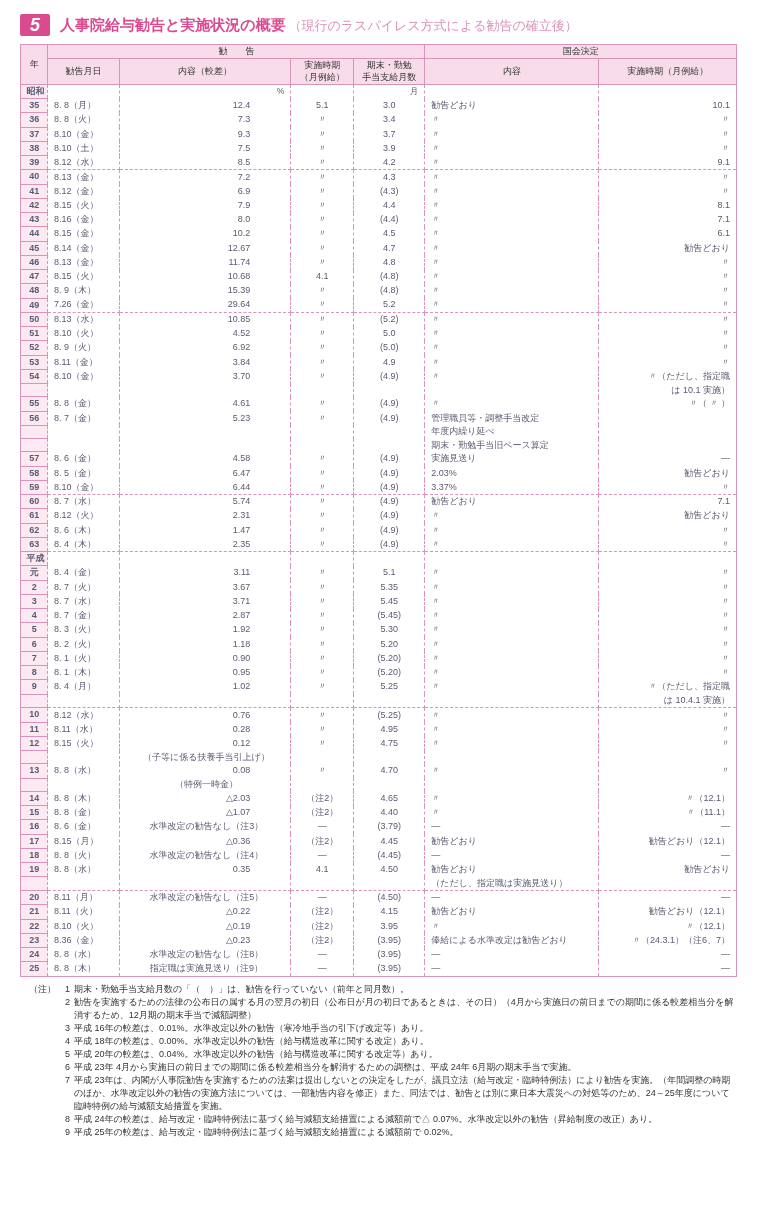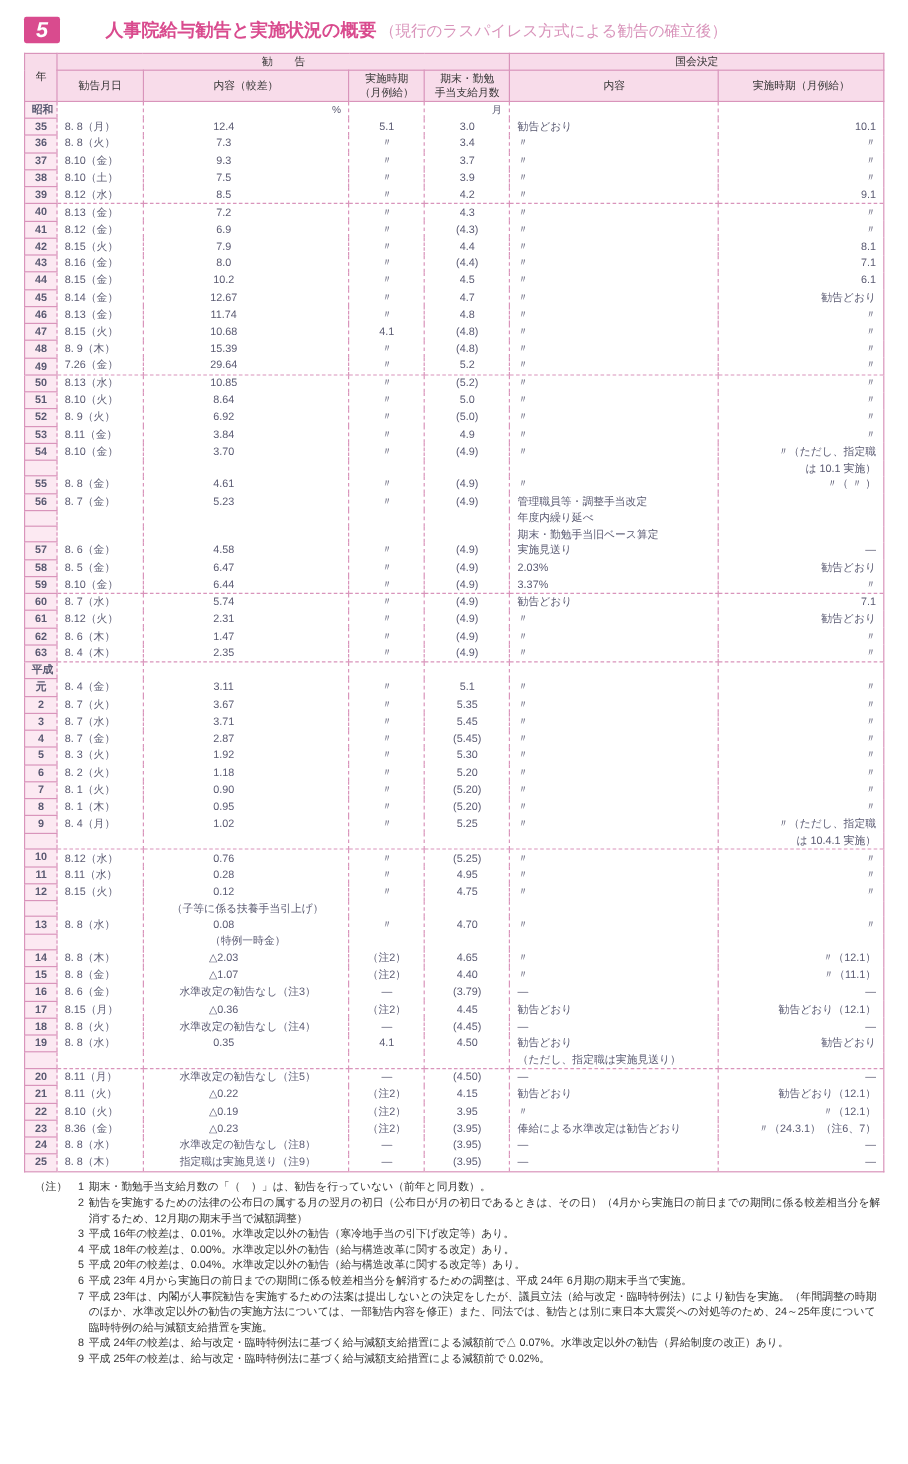--- a/index.html
+++ b/index.html
@@ -1,28 +1,28 @@
 <!DOCTYPE html>
 <html><head>
 <meta charset="utf-8">
 <style>
   * { box-sizing: border-box; margin: 0; padding: 0; }
   body { font-family: "Hiragino Kaku Gothic Pro", "Meiryo", sans-serif; font-size: 10px; color: #333; background: #fff; width: 757px; }
   .page { padding: 14px 20px 20px 20px; }
   .title-row { display: flex; align-items: center; gap: 10px; margin-bottom: 8px; }
   .title-badge { background: #d94b8e; color: #fff; font-weight: bold; font-style: italic; font-size: 18px; width: 30px; height: 22px; display: flex; align-items: center; justify-content: center; border-radius: 2px; }
-  .title-main { color: #d94b8e; font-size: 15px; font-weight: bold; margin-left: 28px; }
+  .title-main { color: #d94b8e; font-size: 15px; font-weight: bold; }
   .title-sub { color: #d994bb; font-size: 13px; font-weight: normal; }
   table { width: 100%; border-collapse: collapse; font-size: 9px; }
   th, td { padding: 1px 3px; line-height: 1.25; }
   th { background: #f8dcea; border: 1px solid #d994bb; text-align: center; font-weight: normal; color: #333; }
   .era-cell { background: #fce9f2; border-left: 1px solid #d994bb; border-right: 1px dashed #d994bb; text-align: right; padding-left: 4px; font-weight: bold; color: #5a5a72; }
   .yr-cell { background: #fce9f2; border-left: 1px solid #d994bb; border-right: 1px dashed #d994bb; text-align: center; font-weight: bold; color: #5a5a72; width: 24px; }
   td.date { text-align: left; width: 62px; color: #5a5a72; white-space: pre; border-right: 1px dashed #d994bb; }
-  td.content { text-align: center; padding-right: 40px; color: #5a5a72; border-right: 1px dashed #d994bb; width: 150px; }
+  td.content { text-align: right; padding-right: 40px; color: #5a5a72; border-right: 1px dashed #d994bb; width: 150px; }
   td.content-left { text-align: center; padding-left: 6px; color: #5a5a72; border-right: 1px dashed #d994bb; width: 150px; }
   td.timing { text-align: center; color: #5a5a72; border-right: 1px dashed #d994bb; width: 55px; }
   td.bonus { text-align: center; color: #5a5a72; border-right: 1px dashed #d994bb; width: 62px; }
   td.diet-c { text-align: left; color: #5a5a72; border-right: 1px dashed #d994bb; width: 152px; padding-left: 6px; }
   td.diet-t { text-align: right; color: #5a5a72; border-right: 1px solid #d994bb; width: 120px; padding-right: 6px; }
   tr.sep td, tr.sep th.yr-cell { border-bottom: 1px dashed #d994bb; }
   tr.last td, tr.last th.yr-cell { border-bottom: 1px solid #d994bb; }
   tr.unit-row td { border-bottom: none; padding: 0 3px; font-size: 8.5px; }
   .notes { margin-top: 6px; font-size: 9px; color: #333; line-height: 1.45; }
   .notes-row { display: flex; }
@@ -211,21 +211,21 @@
           <td class="date"> 8.13（水）</td>
           <td class="content">10.85</td>
           <td class="timing">〃</td>
           <td class="bonus">(5.2)</td>
           <td class="diet-c">〃</td>
           <td class="diet-t">〃</td>
         </tr>
         <tr>
           <th class="yr-cell">51</th>
           <td class="date"> 8.10（火）</td>
-          <td class="content">8.64</td>
+          <td class="content">4.52</td>
           <td class="timing">〃</td>
           <td class="bonus">5.0</td>
           <td class="diet-c">〃</td>
           <td class="diet-t">〃</td>
         </tr>
         <tr>
           <th class="yr-cell">52</th>
           <td class="date"> 8. 9（火）</td>
           <td class="content">6.92</td>
           <td class="timing">〃</td>

